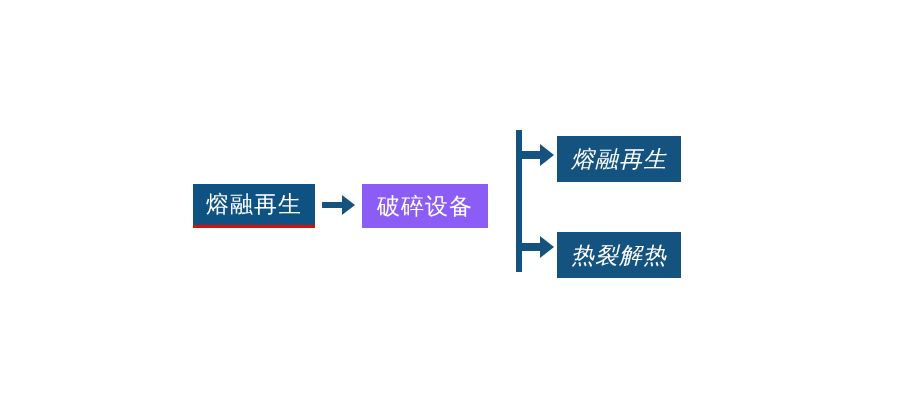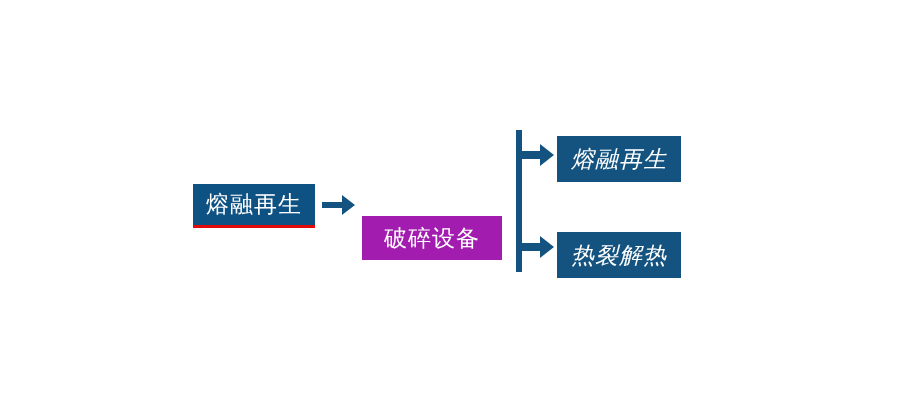--- a/index.html
+++ b/index.html
@@ -47,24 +47,23 @@
   }
   .node-source .node-label {
     color: #ffffff;
     font-size: 23px;
   }
 
   
   .node-process {
     left: 362px;
     top: 184px;
-    width: 140px;
+    width: 126px;
     height: 44px;
-    background: #a21caf;
-    margin-top: 32px;
+    background: #8b5cf6;
   }
   .node-process .node-label {
     color: #ffffff;
     font-size: 23px;
   }
 
   
   .node-outcome {
     width: 124px;
     height: 46px;

